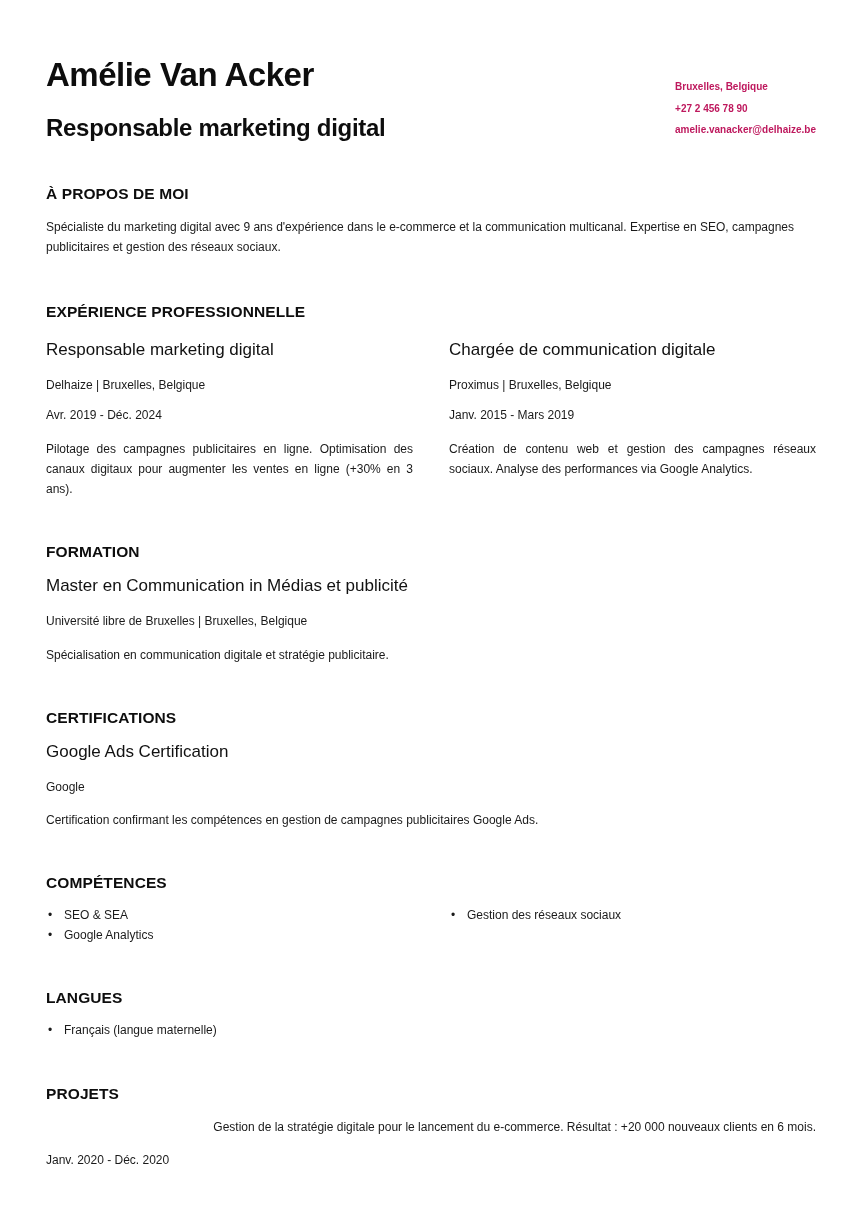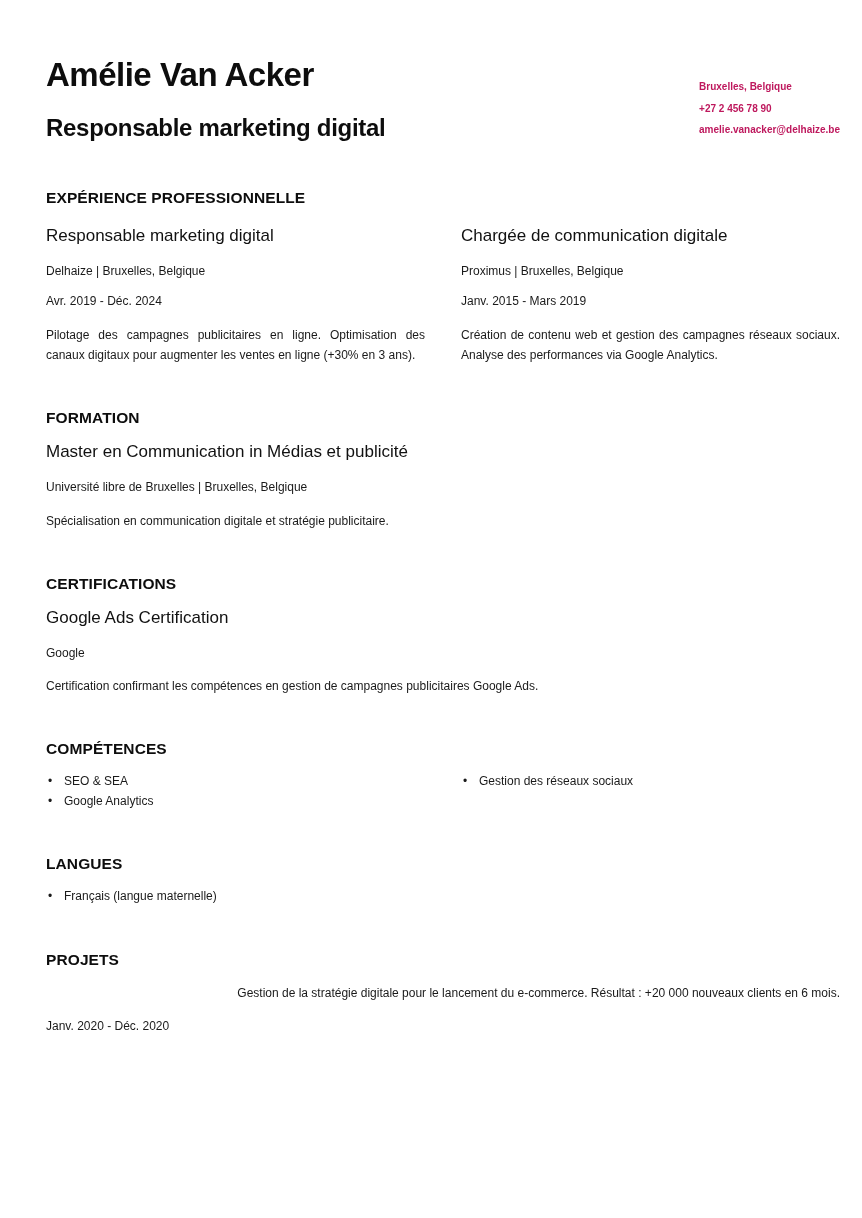--- a/index.html
+++ b/index.html
@@ -7,21 +7,21 @@
   body {
     width: 862px;
     height: 1218px;
     overflow: hidden;
     font-family: "Liberation Sans", "DejaVu Sans", sans-serif;
     color: #151515;
   }
   .page {
     width: 862px;
     height: 1027px;
-    padding: 56px 22px 0 46px;
+    padding: 56px 46px 0 46px;
     background: #ffffff;
   }
 
   
   .header {
     display: flex;
     justify-content: space-between;
     align-items: flex-end;
   }
   .identity .name {
@@ -129,20 +129,24 @@
       <div class="name">Amélie Van Acker</div>
       <div class="job-title">Responsable marketing digital</div>
     </div>
     <div class="contact">
       <div>Bruxelles, Belgique</div>
       <div>+27 2 456 78 90</div>
       <div>amelie.vanacker@delhaize.be</div>
     </div>
   </div>
 
+  <div class="section" style="margin-top:42px;">
+    <div class="section-heading">À PROPOS DE MOI</div>
+    <p class="body-text">Spécialiste du marketing digital avec 9 ans d'expérience dans le e-commerce et la communication multicanal. Expertise en SEO, campagnes publicitaires et gestion des réseaux sociaux.</p>
+  </div>
 
   <div class="section" style="margin-top:46px;">
     <div class="section-heading">EXPÉRIENCE PROFESSIONNELLE</div>
     <div class="two-col">
       <div class="entry">
         <div class="entry-title">Responsable marketing digital</div>
         <div class="entry-meta">Delhaize | Bruxelles, Belgique</div>
         <div class="entry-meta">Avr. 2019 - Déc. 2024</div>
         <p class="entry-desc">Pilotage des campagnes publicitaires en ligne. Optimisation des canaux digitaux pour augmenter les ventes en ligne (+30% en 3 ans).</p>
       </div>

